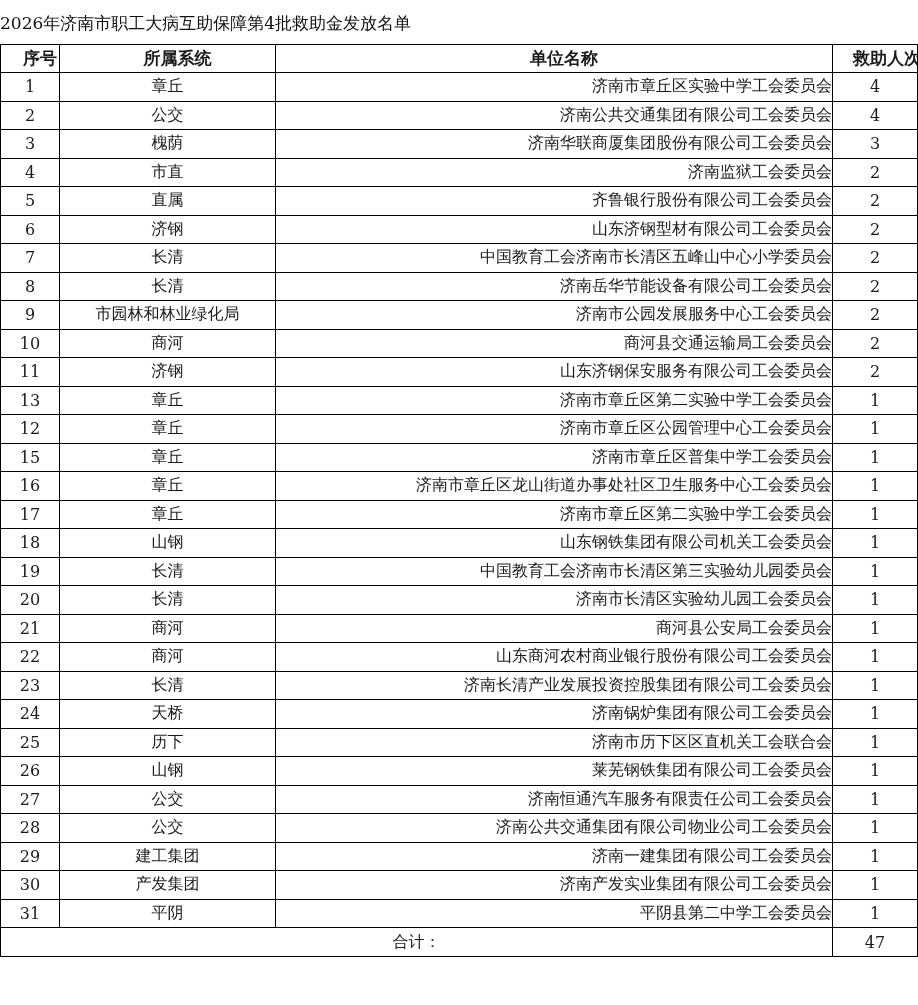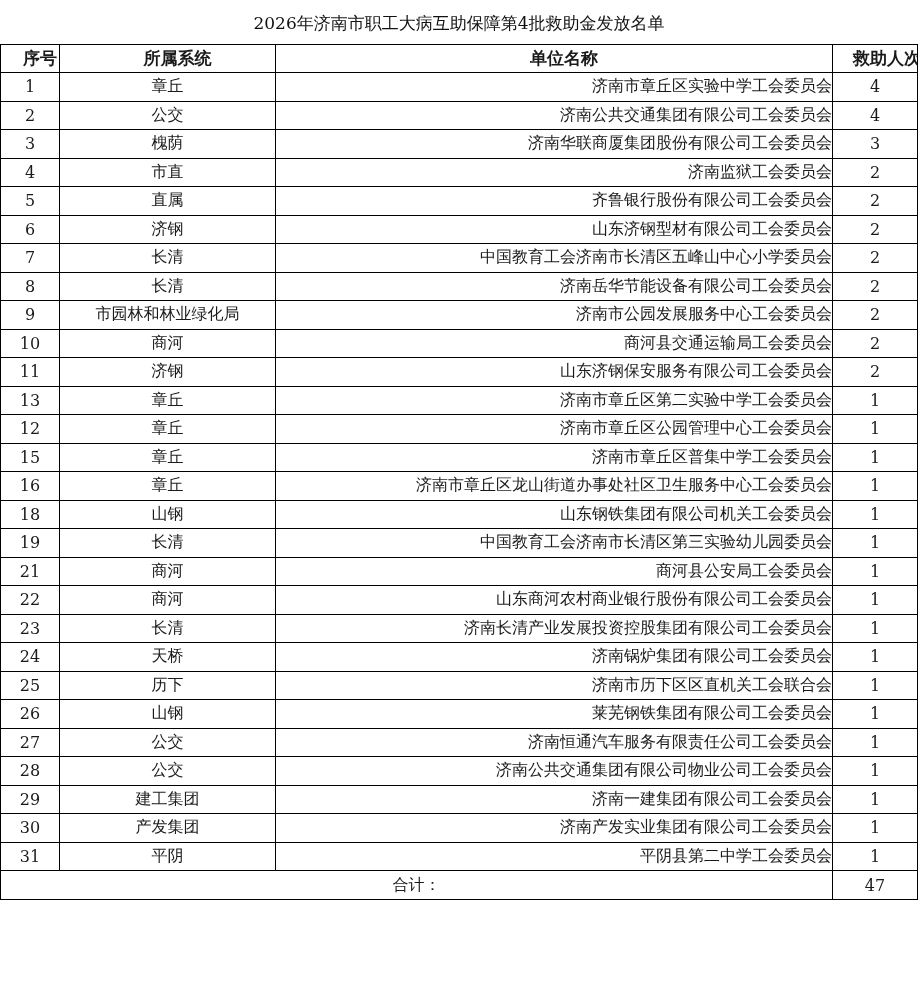--- a/index.html
+++ b/index.html
@@ -1,18 +1,18 @@
 <!DOCTYPE html>
 <html><head>
 <meta charset="utf-8">
 <style>
   html, body { margin:0; padding:0; background:#ffffff; }
   body { width:918px; height:1005px; overflow:hidden; font-family:"DejaVu Serif","Liberation Serif",serif; color:#1a1a1a; }
   .sheet { position:relative; width:918px; height:1005px; }
-  .title { height:44px; line-height:46px; text-align:center; font-size:17px; letter-spacing:0px; color:#111; }
+  .title { height:44px; line-height:46px; text-align:left; font-size:17px; letter-spacing:0px; color:#111; }
   table { border-collapse:collapse; width:917px; table-layout:fixed; margin-left:0; }
   td, th { border:1.5px solid #000; padding:0; height:27.5px; font-size:16px; white-space:nowrap; overflow:hidden; }
   th { font-weight:bold; font-size:17px; height:27px; text-align:center;padding-left:20px; }
   td.c { text-align:center; }
   td.l { text-align:right; padding-left:4px; }
   col.c1 { width:59px; } col.c2 { width:216px; } col.c3 { width:557px; } col.c4 { width:85px; }
   tr.total td { height:28px; }
 </style>
 </head>
 <body>
@@ -119,29 +119,41 @@
           <td class="l">济南市章丘区普集中学工会委员会</td>
           <td class="c">1</td>
         </tr>
         <tr>
           <td class="c">16</td>
           <td class="c">章丘</td>
           <td class="l">济南市章丘区龙山街道办事处社区卫生服务中心工会委员会</td>
           <td class="c">1</td>
         </tr>
         <tr>
+          <td class="c">17</td>
+          <td class="c">章丘</td>
+          <td class="l">济南市章丘区第二实验中学工会委员会</td>
+          <td class="c">1</td>
+        </tr>
+        <tr>
           <td class="c">18</td>
           <td class="c">山钢</td>
           <td class="l">山东钢铁集团有限公司机关工会委员会</td>
           <td class="c">1</td>
         </tr>
         <tr>
           <td class="c">19</td>
           <td class="c">长清</td>
           <td class="l">中国教育工会济南市长清区第三实验幼儿园委员会</td>
+          <td class="c">1</td>
+        </tr>
+        <tr>
+          <td class="c">20</td>
+          <td class="c">长清</td>
+          <td class="l">济南市长清区实验幼儿园工会委员会</td>
           <td class="c">1</td>
         </tr>
         <tr>
           <td class="c">21</td>
           <td class="c">商河</td>
           <td class="l">商河县公安局工会委员会</td>
           <td class="c">1</td>
         </tr>
         <tr>
           <td class="c">22</td>

